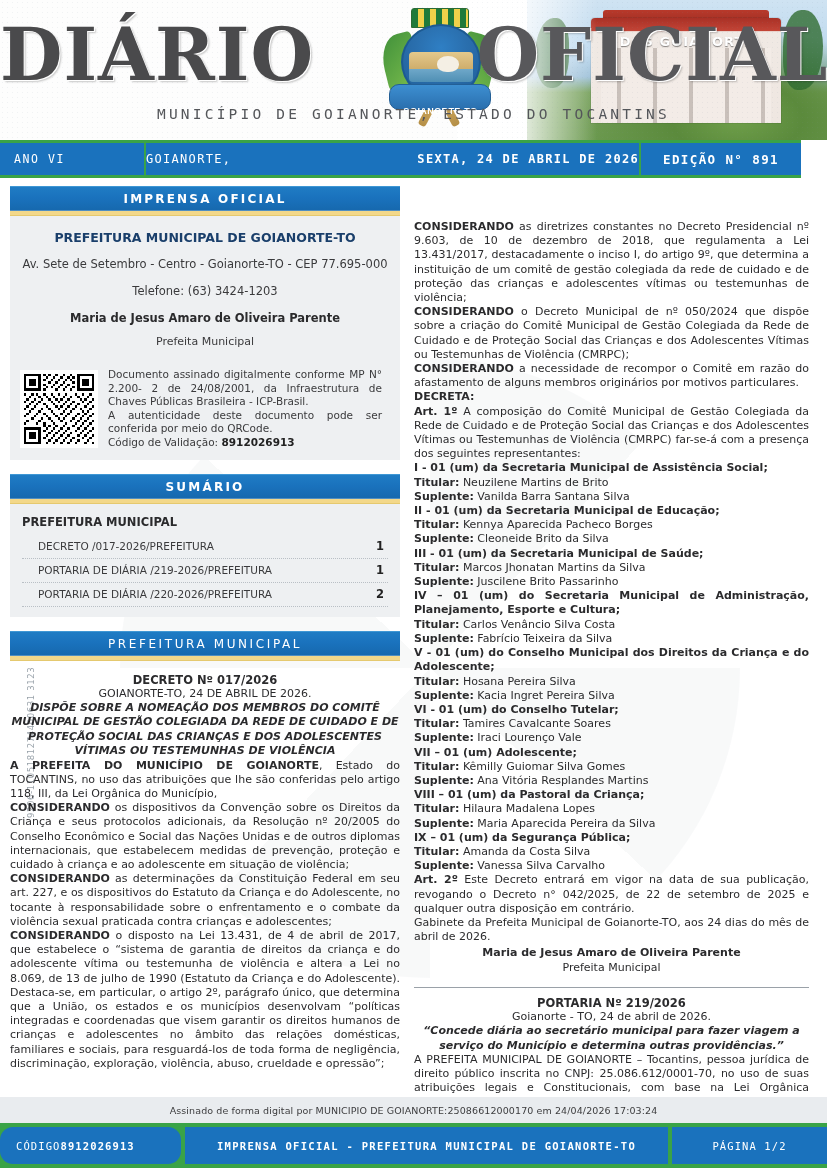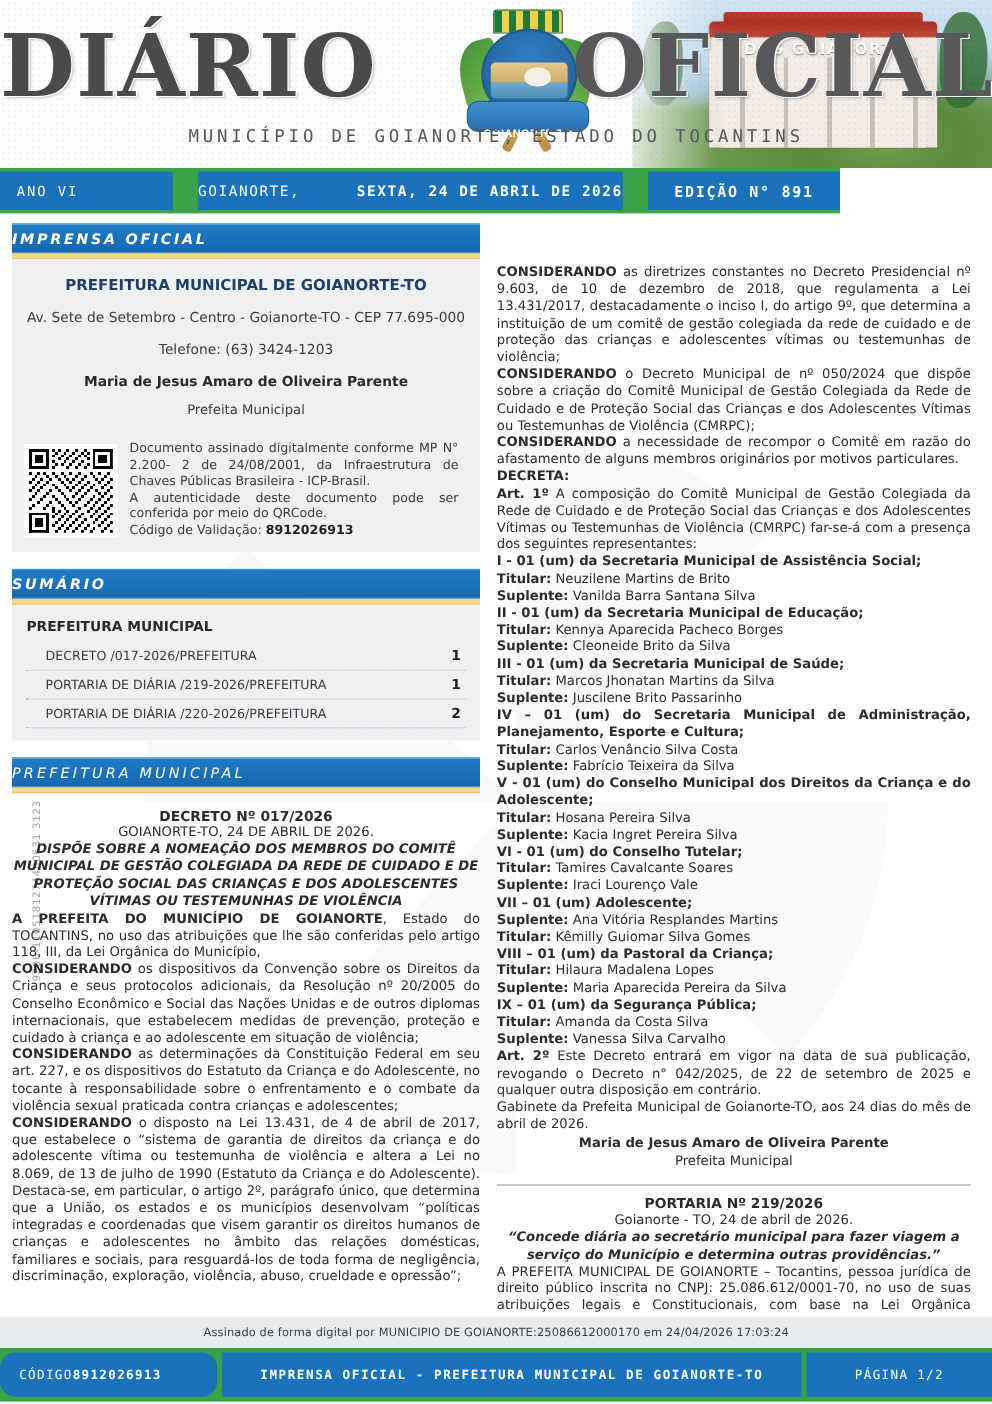--- a/index.html
+++ b/index.html
@@ -108,21 +108,21 @@
     border-radius:10% 60% 10% 60%;transform:rotate(14deg);
   }
   .em-xa,.em-xb{
     position:absolute;left:52px;top:86px;width:8px;height:38px;
     background:linear-gradient(#d9b46a,#b58f47);border-radius:3px;transform-origin:50% 0;
   }
   .em-xa{transform:rotate(28deg);}
   .em-xb{transform:rotate(-28deg);}
 
   
-  .edbar{display:flex;width:700px;height:32px;background:#3aa347;gap:21px;padding:3px 0;box-sizing:content-box;}
+  .edbar{display:flex;width:801px;height:32px;background:#3aa347;gap:2px;padding:3px 0;box-sizing:content-box;}
   .edbar > div{background:#1a72bd;display:flex;align-items:center;height:32px;}
   .ed-ano{width:130px;padding-left:14px;}
   .ed-mid{flex:1;justify-content:space-between;}
   .ed-num{width:160px;justify-content:center;}
   .edbar span{
     font-family:"DejaVu Sans Mono","Liberation Mono",monospace;
     color:#ffffff;font-size:12px;letter-spacing:1.3px;
   }
   .edbar .b{font-weight:bold;}
   .ed-ano span{font-size:11.5px;letter-spacing:1.6px;}
@@ -146,23 +146,22 @@
   }
   .cols{position:relative;display:flex;width:827px;box-sizing:border-box;padding:8px 10px 0 10px;gap:14px;}
   .colL{width:390px;}
   .colR{width:395px;}
 
   
   .sechead{
     position:relative;height:24px;
     background:linear-gradient(#1f7cc4 0%,#1a72bd 45%,#1668ad 100%);
     border-top:1px solid #3f97d4;
-    display:flex;align-items:center;justify-content:flex-start;
+    display:flex;align-items:center;justify-content:center;
     box-shadow:inset 0 -1px 0 rgba(255,255,255,.25);
-    font-style:italic;
   }
   .sechead span{
     color:#ffffff;font-size:12px;font-weight:bold;letter-spacing:2.2px;
     font-family:"DejaVu Sans","Liberation Sans",sans-serif;
   }
   .sechead.lite span{font-weight:normal;letter-spacing:2.6px;}
   .secrule{height:4px;background:#f3d88a;border-bottom:1px solid #e5c96f;}
 
   
   .panel{background:#eef0f2;padding:12px 10px 12px 10px;text-align:center;}
@@ -588,22 +587,22 @@
 
       <p class="b" style="text-align:justify;">V - 01 (um) do Conselho Municipal dos Direitos da Criança e do Adolescente;</p>
       <p><span class="b">Titular:</span><span> Hosana Pereira Silva</span></p>
       <p><span class="b">Suplente:</span><span> Kacia Ingret Pereira Silva</span></p>
 
       <p class="b">VI - 01 (um) do Conselho Tutelar;</p>
       <p><span class="b">Titular:</span><span> Tamires Cavalcante Soares</span></p>
       <p><span class="b">Suplente:</span><span> Iraci Lourenço Vale</span></p>
 
       <p class="b">VII – 01 (um) Adolescente;</p>
+      <p><span class="b">Titular:</span><span> Kêmilly Guiomar Silva Gomes</span></p>
       <p><span class="b">Suplente:</span><span> Ana Vitória Resplandes Martins</span></p>
-      <p><span class="b">Titular:</span><span> Kêmilly Guiomar Silva Gomes</span></p>
 
       <p class="b">VIII – 01 (um) da Pastoral da Criança;</p>
       <p><span class="b">Titular:</span><span> Hilaura Madalena Lopes</span></p>
       <p><span class="b">Suplente:</span><span> Maria Aparecida Pereira da Silva</span></p>
 
       <p class="b">IX – 01 (um) da Segurança Pública;</p>
       <p><span class="b">Titular:</span><span> Amanda da Costa Silva</span></p>
       <p><span class="b">Suplente:</span><span> Vanessa Silva Carvalho</span></p>
 
       <p><span class="b">Art. 2º</span><span> Este Decreto entrará em vigor na data de sua publicação, revogando o Decreto n° 042/2025, de 22 de setembro de 2025 e qualquer outra disposição em contrário.</span></p>

